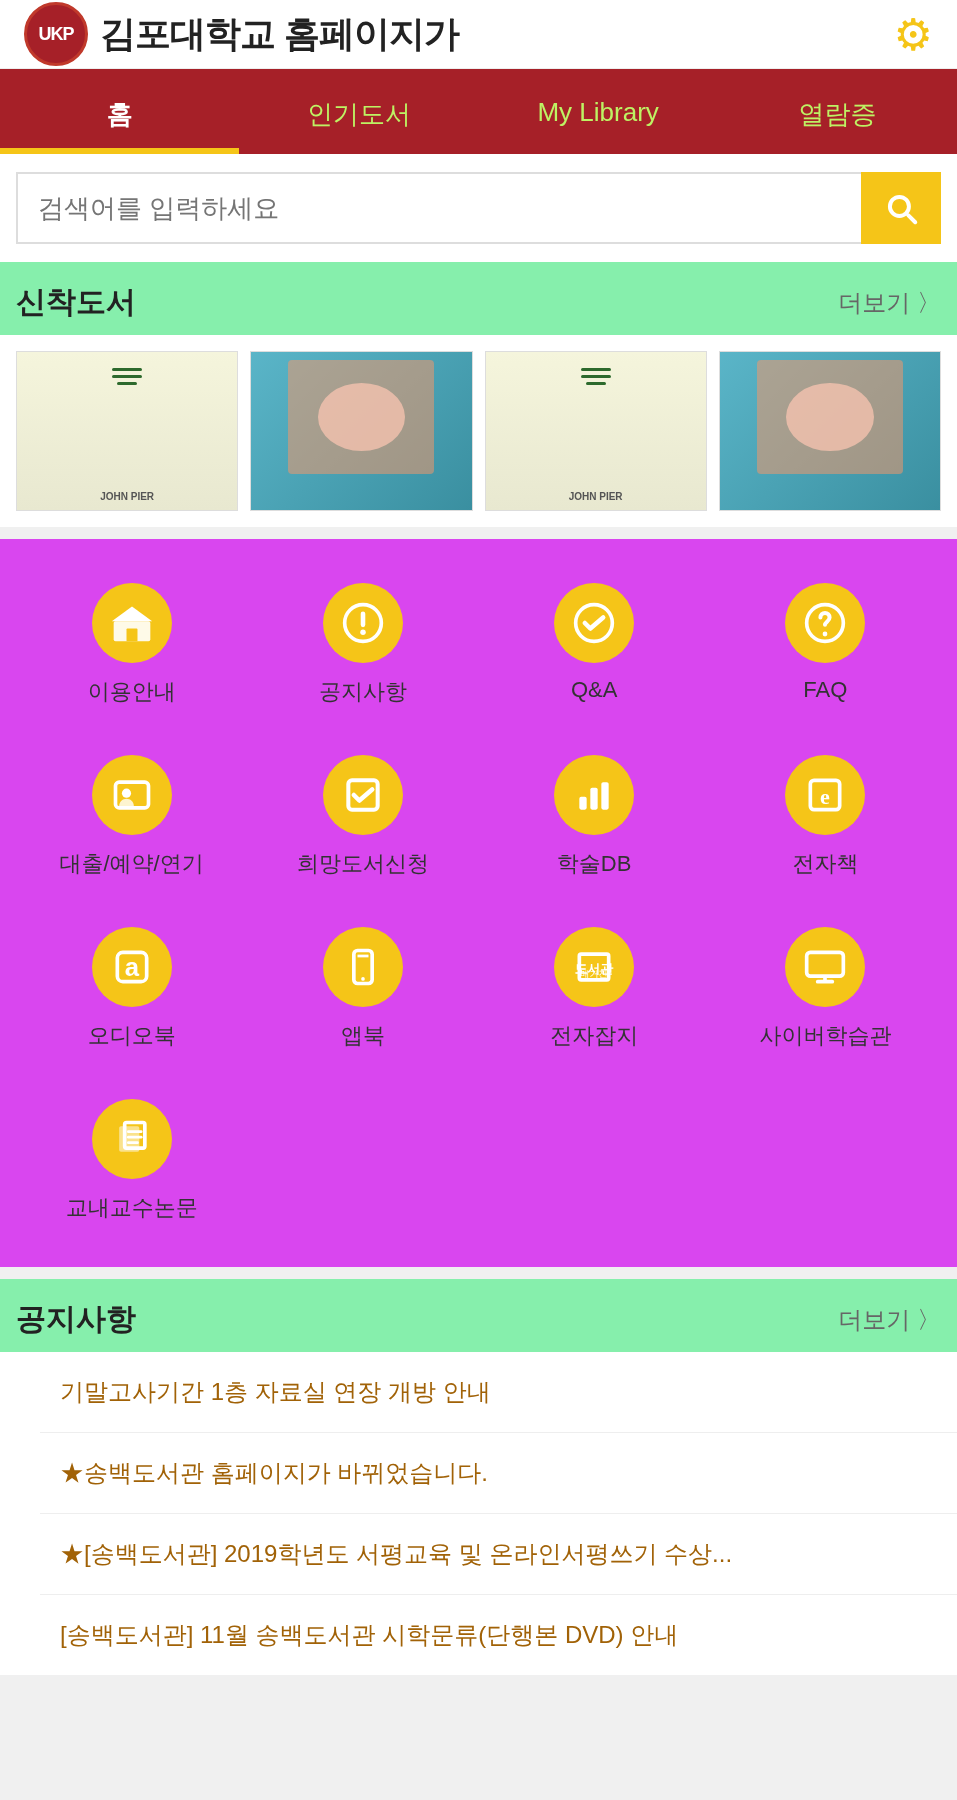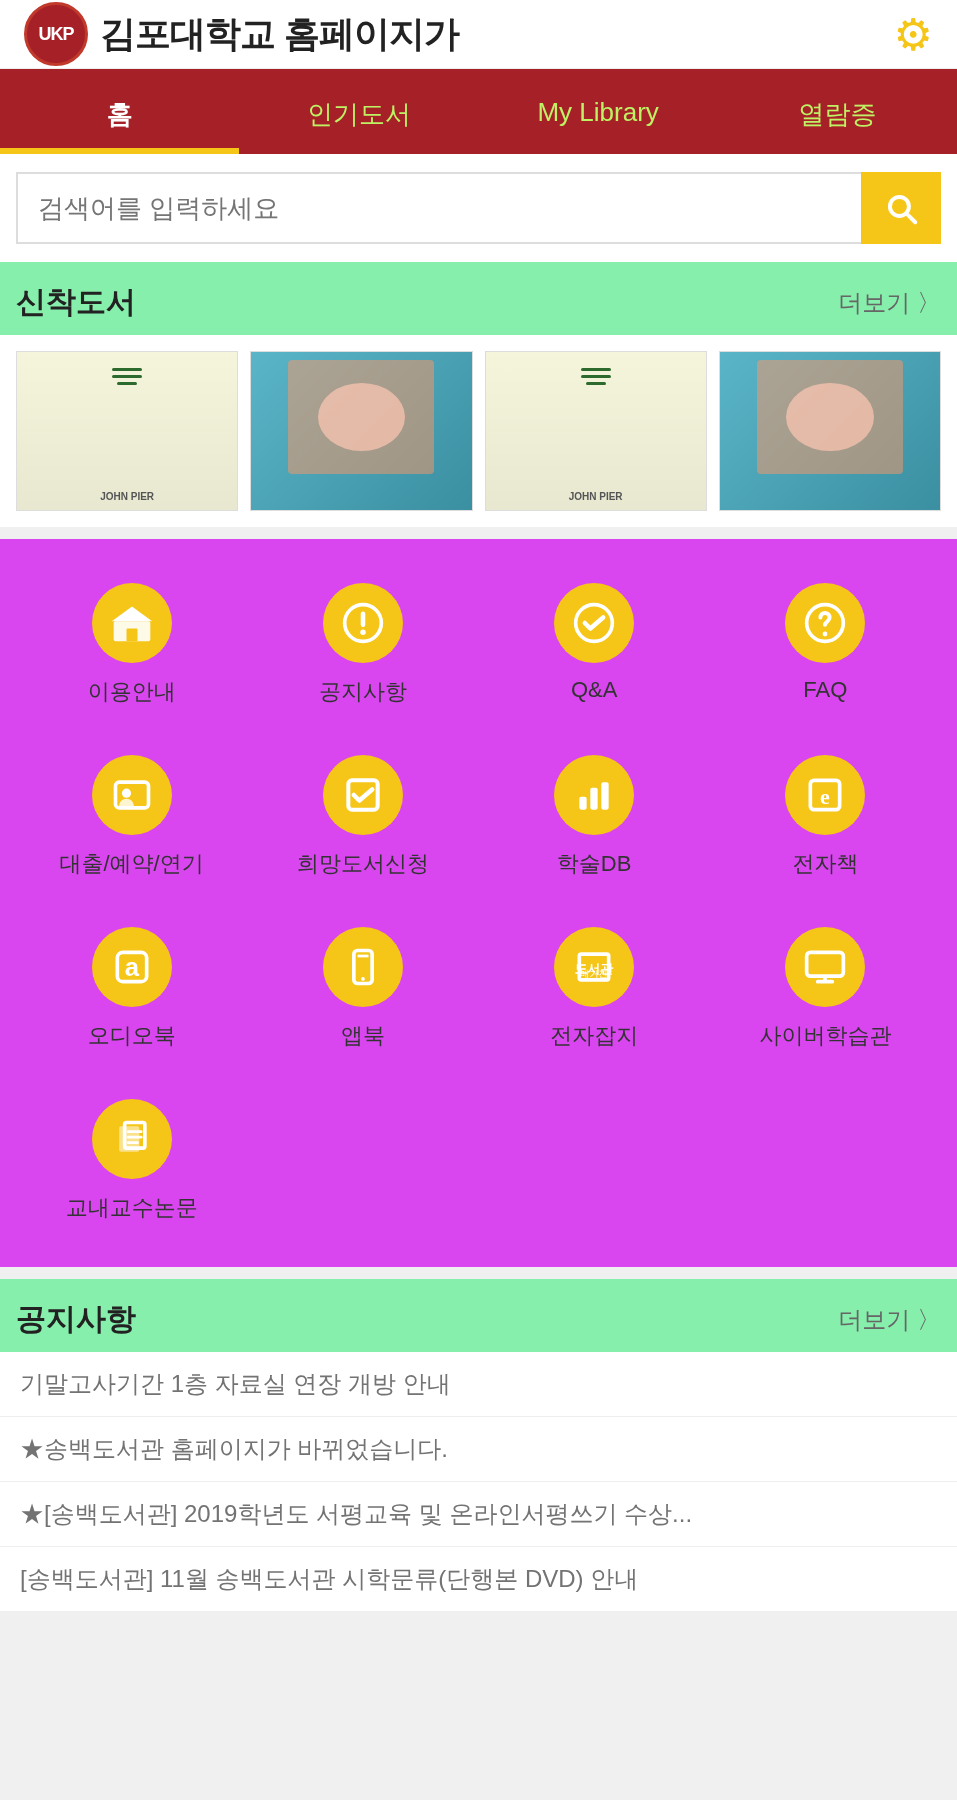--- a/index.html
+++ b/index.html
@@ -231,25 +231,26 @@
     }
 
     
     .notice-section {
       background: #f0f0f0;
     }
     .notice-list {
       background: #fff;
     }
     .notice-item {
-      padding: 16px 20px;
+      padding: 24px 20px;
       font-size: 24px;
-      color: #737373;
+      color: #a16207;
       border-bottom: 1px solid #eee;
       cursor: pointer;
+      margin-left: 40px;
     }
     .notice-item:last-child {
       border-bottom: none;
     }
   </style>
 </head>
 <body>
 
 <header class="header">
   <div class="header-logo">

